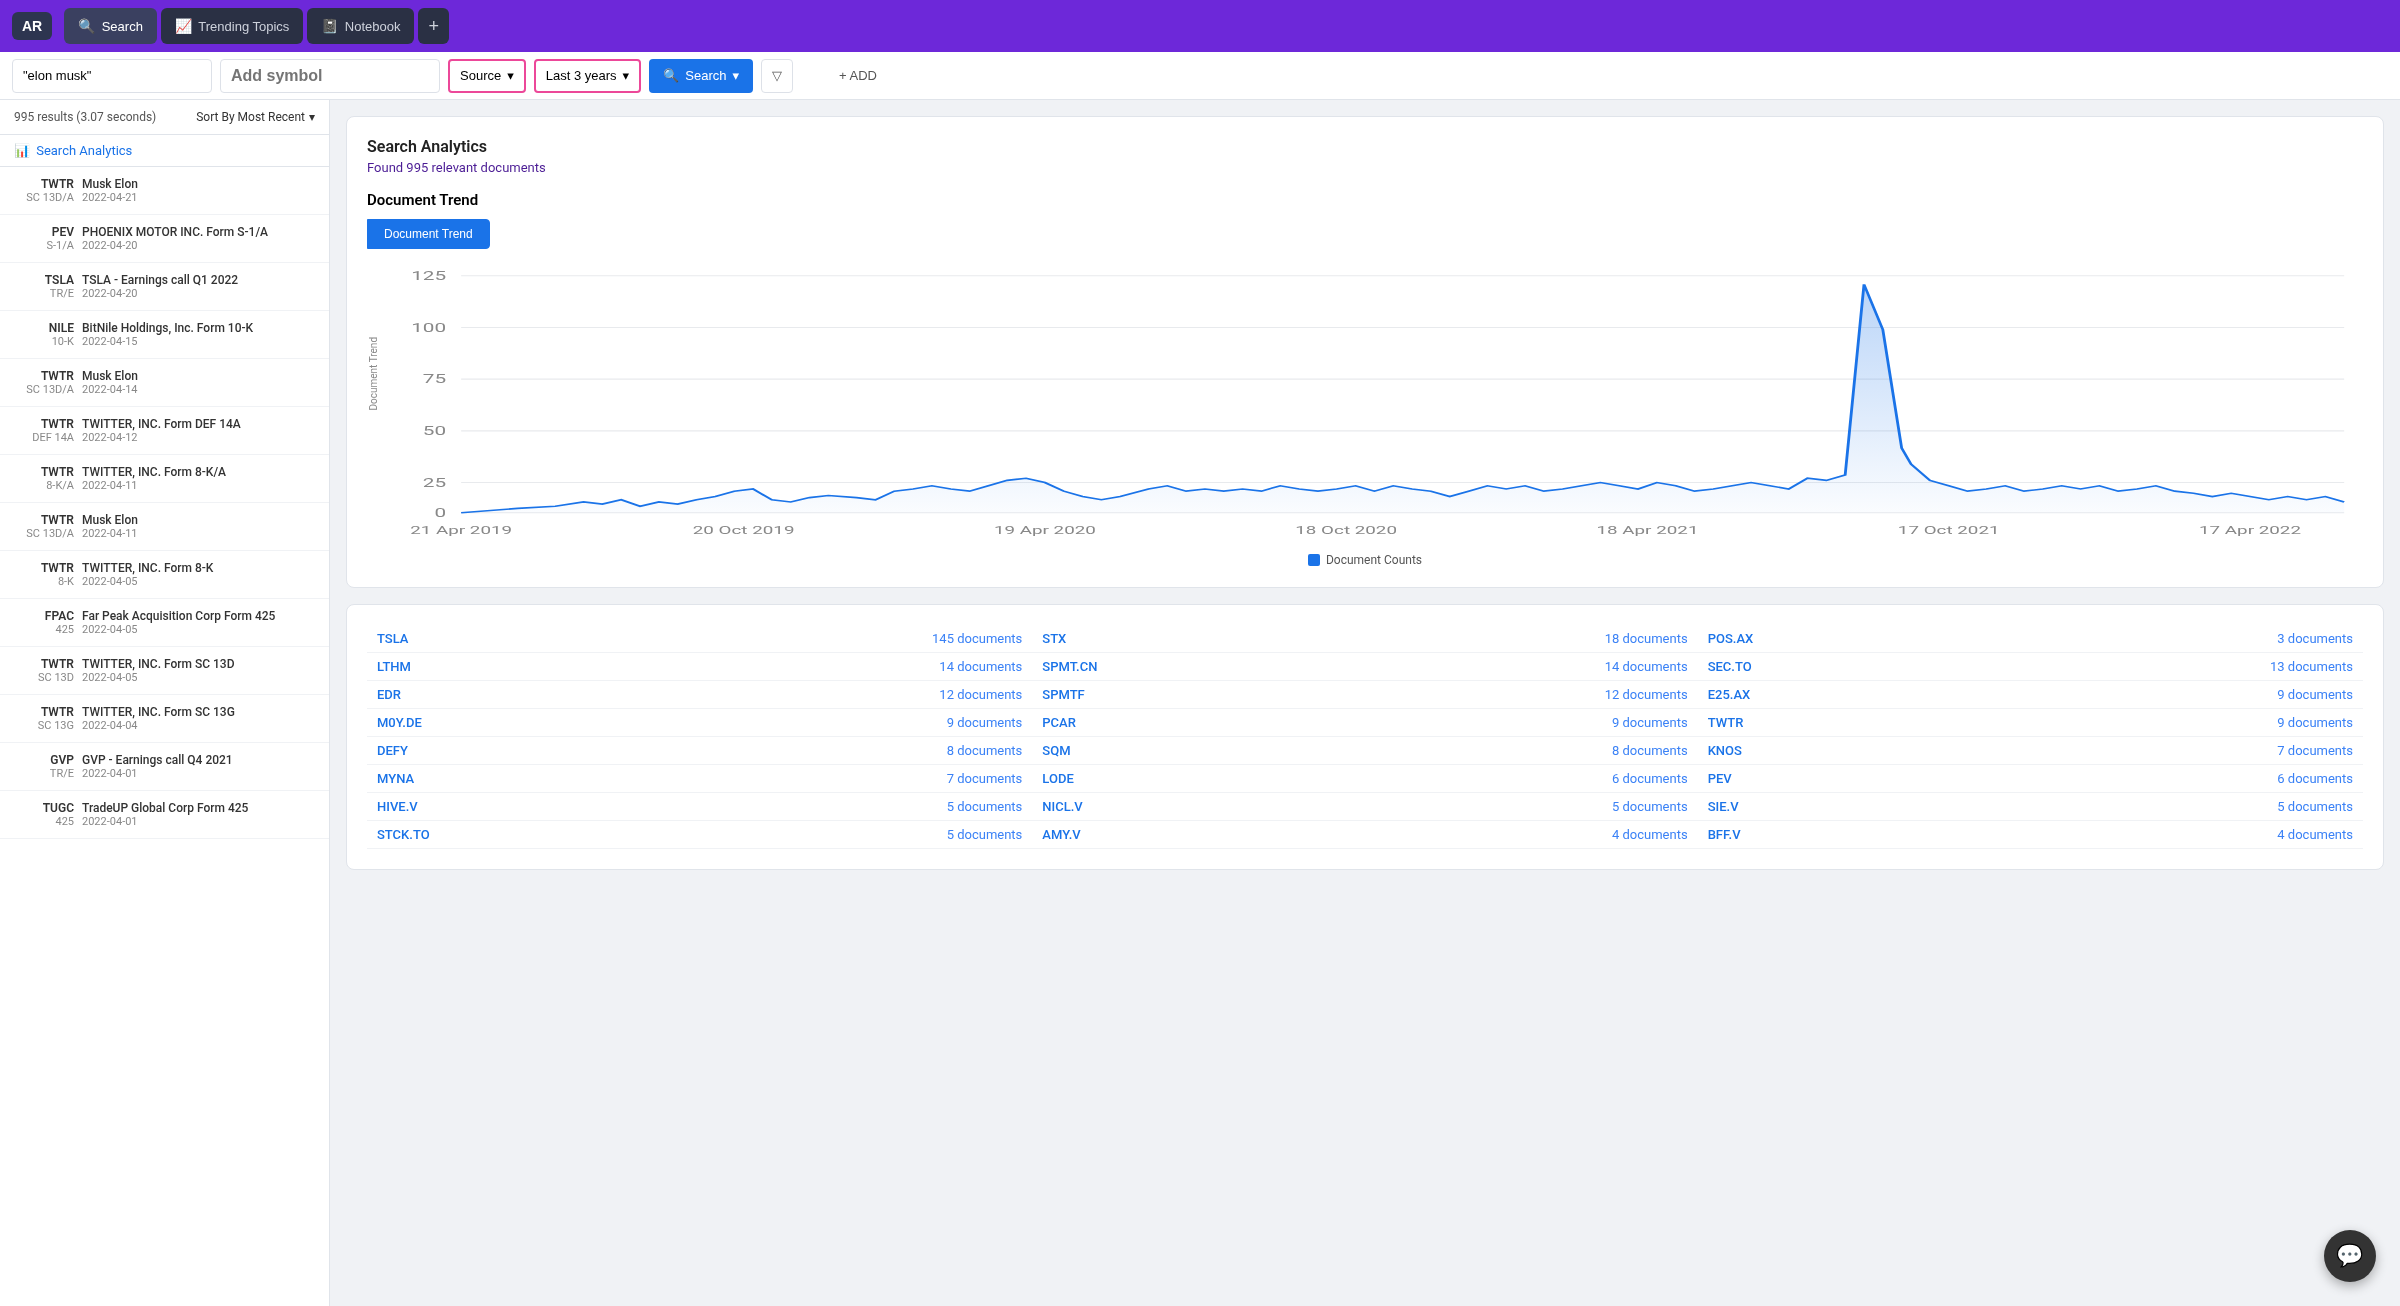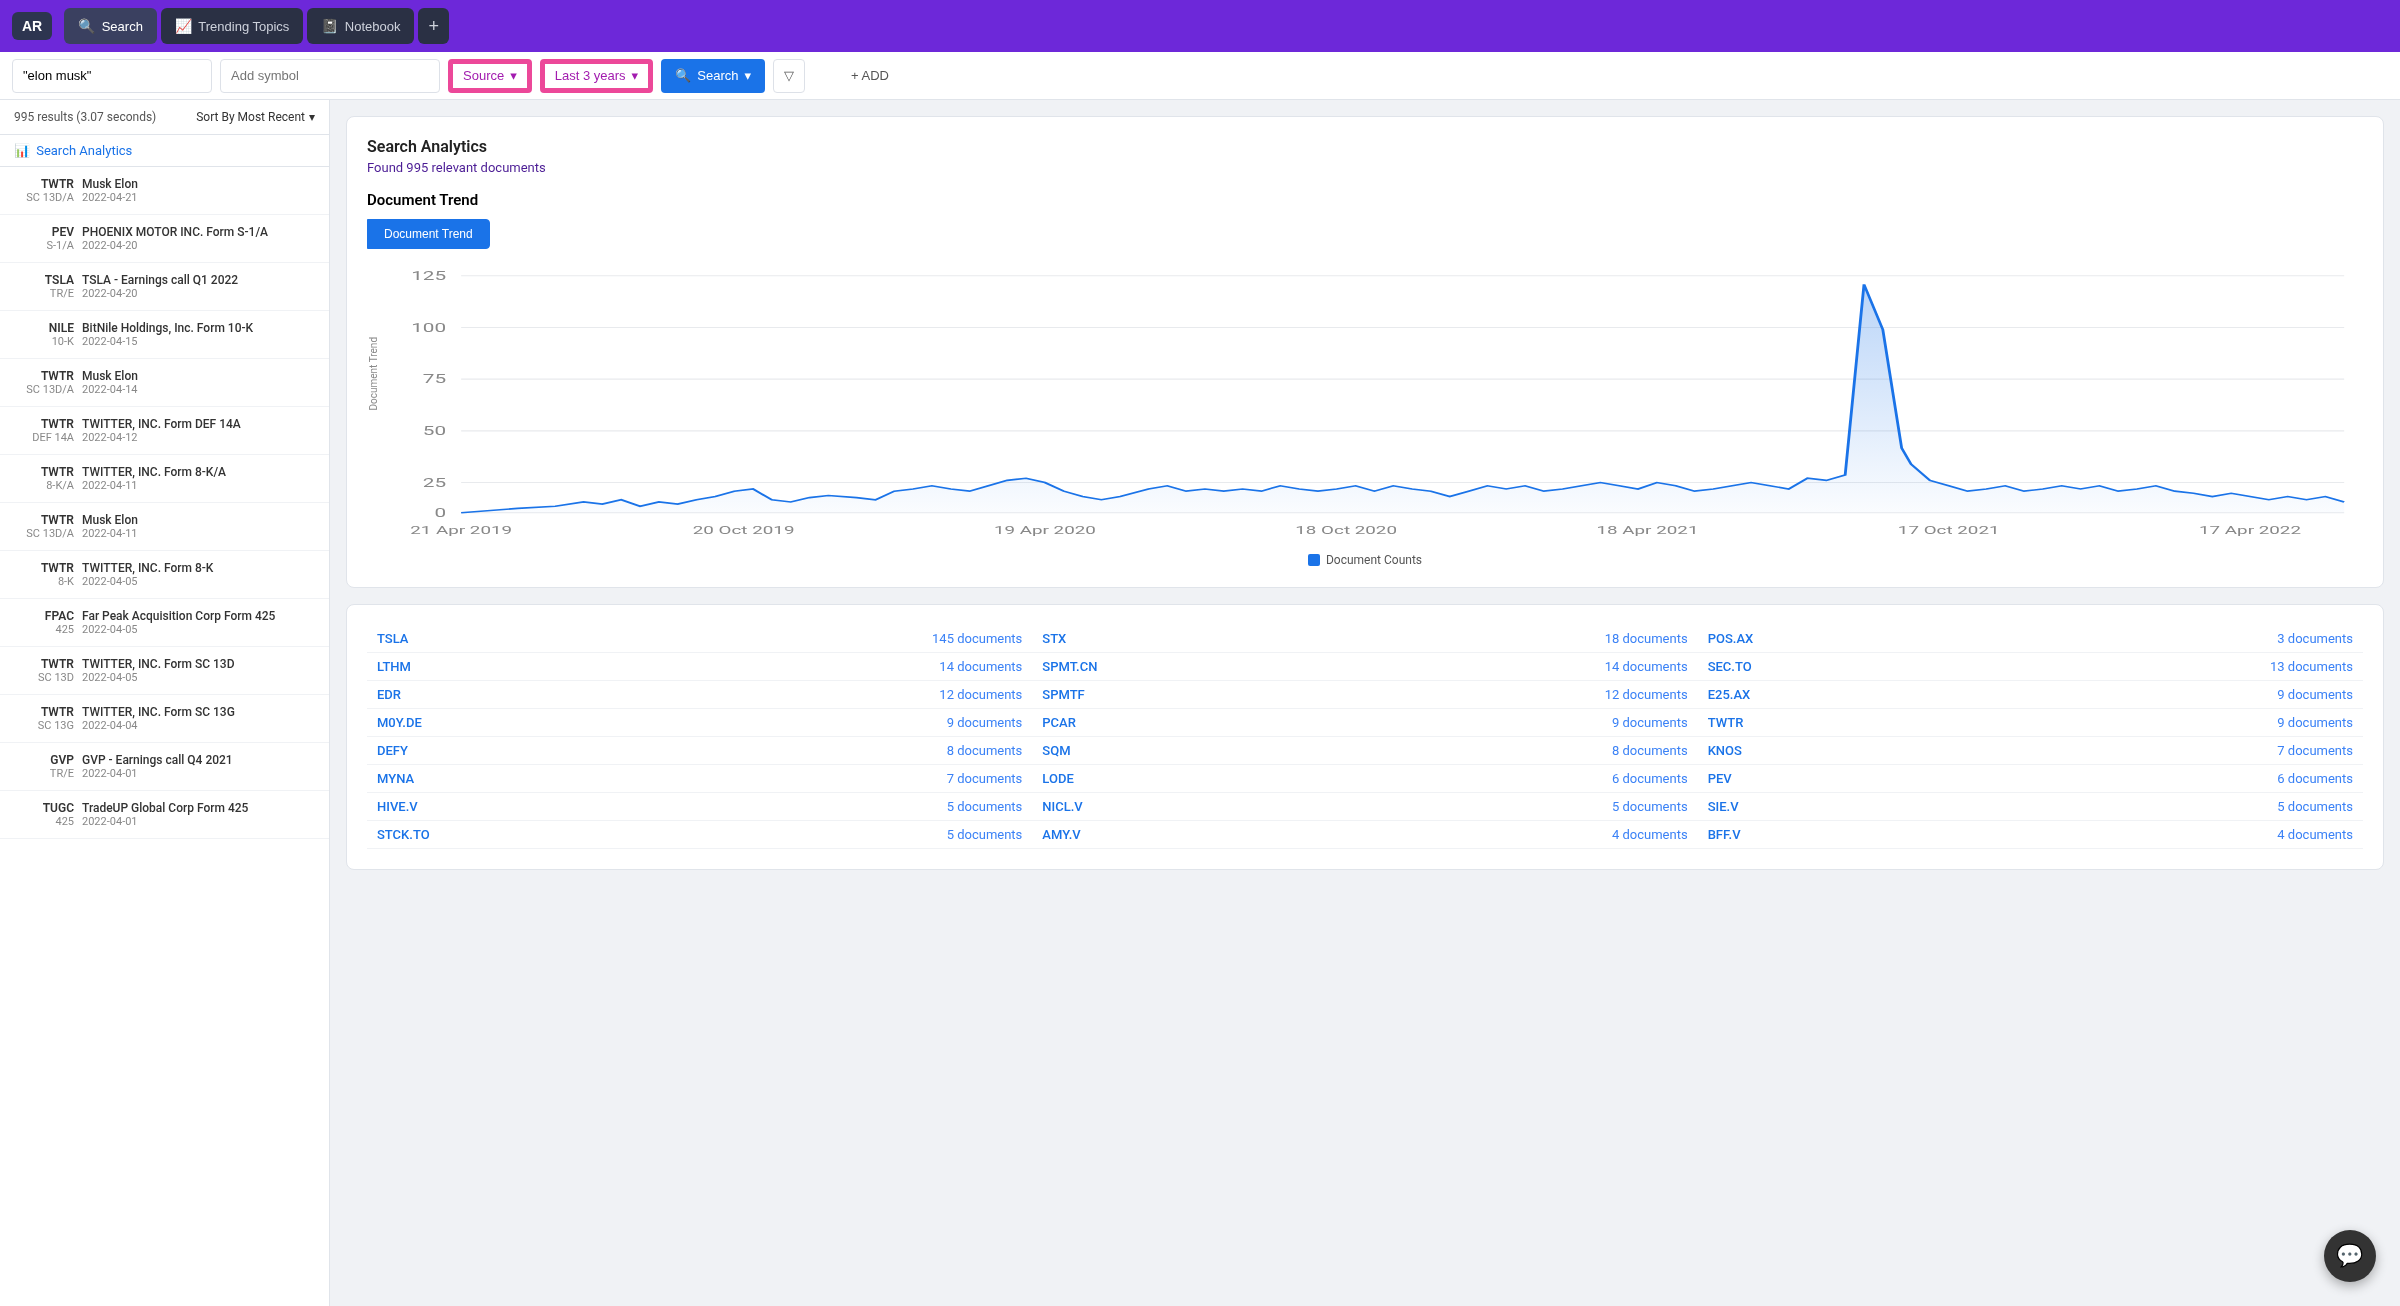--- a/index.html
+++ b/index.html
@@ -69,37 +69,38 @@
       border-radius: 4px;
       padding: 6px 10px;
       font-size: 13px;
       width: 200px;
       height: 34px;
     }
     .search-symbol-input {
       border: 1px solid #dde1e8;
       border-radius: 4px;
       padding: 6px 10px;
-      font-size: 13px;
+      font-size: 16px;
       width: 220px;
       height: 34px;
       color: #aaa;
+      font-weight: bold;
     }
     .dropdown-btn {
       display: flex;
       align-items: center;
       gap: 6px;
-      border: 5px solid #ec4899;
+      border: 2px solid #ec4899;
       border-radius: 4px;
       background: white;
       font-size: 13px;
       padding: 6px 10px;
       cursor: pointer;
       height: 34px;
-      color: #a21caf;
+      color: #000000;
     }
     .search-btn {
       display: flex;
       align-items: center;
       gap: 6px;
       background: #1a73e8;
       color: white;
       border: none;
       border-radius: 4px;
       padding: 6px 14px;

